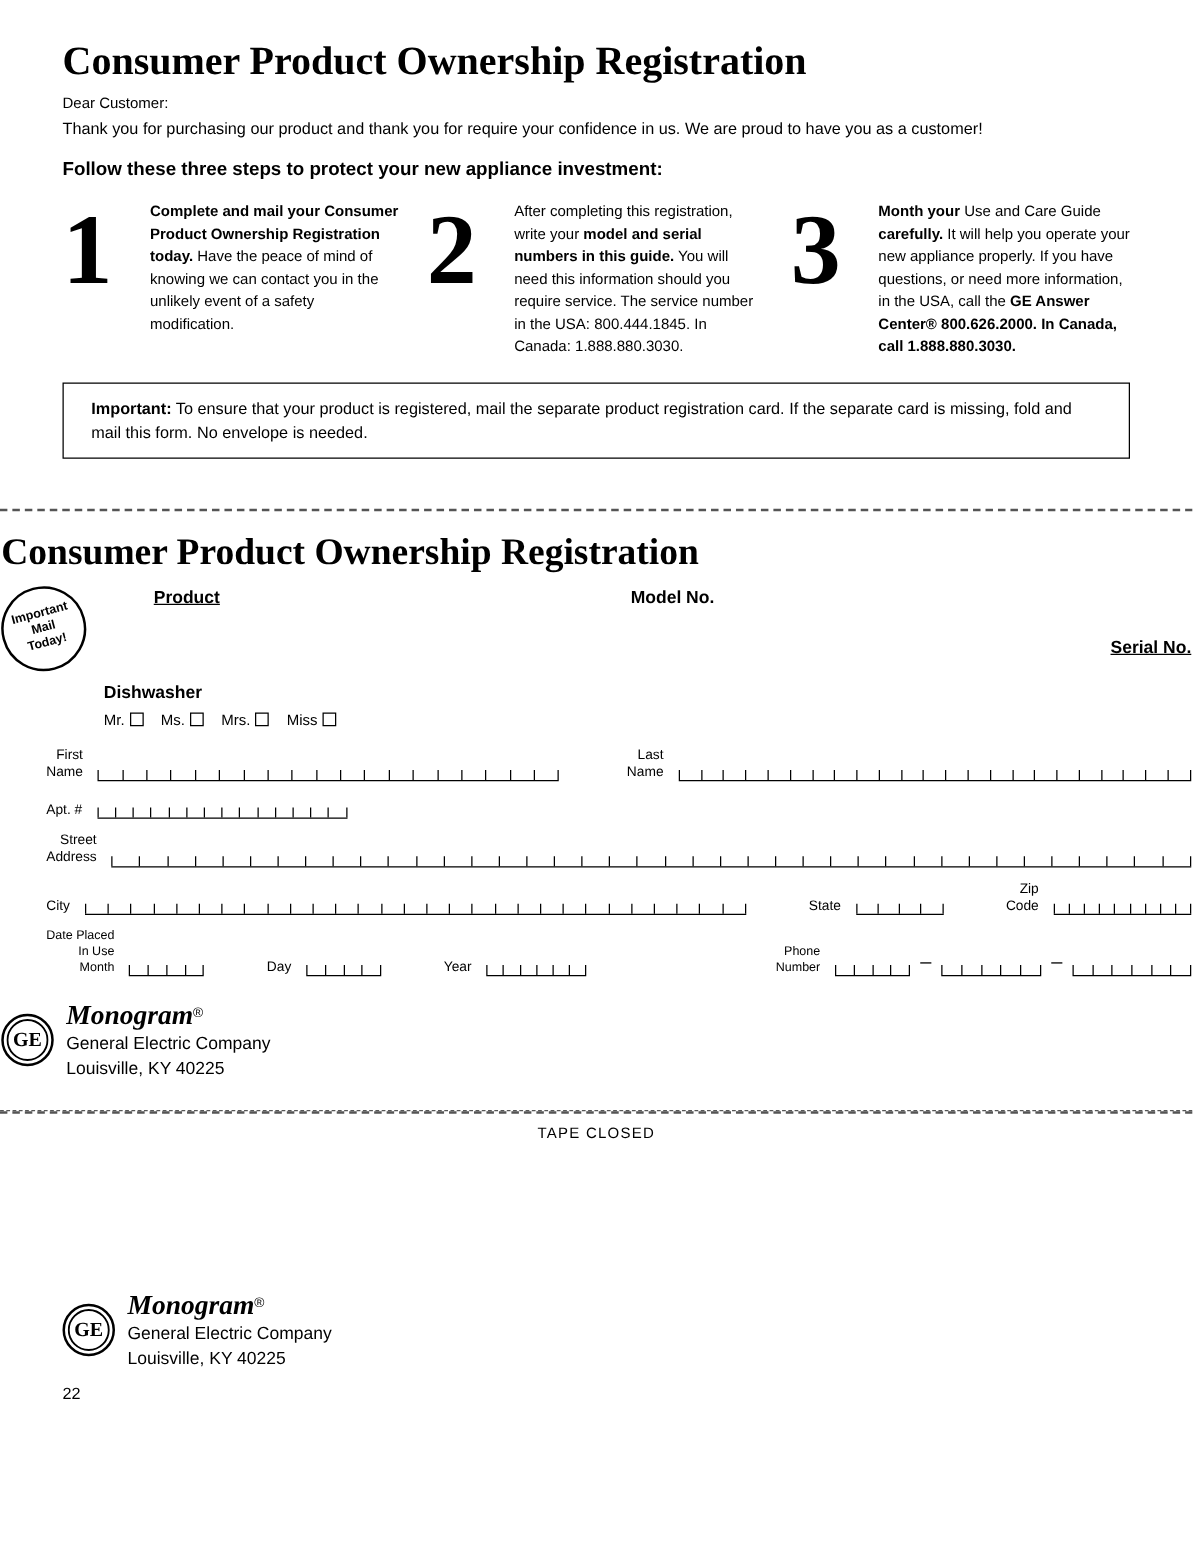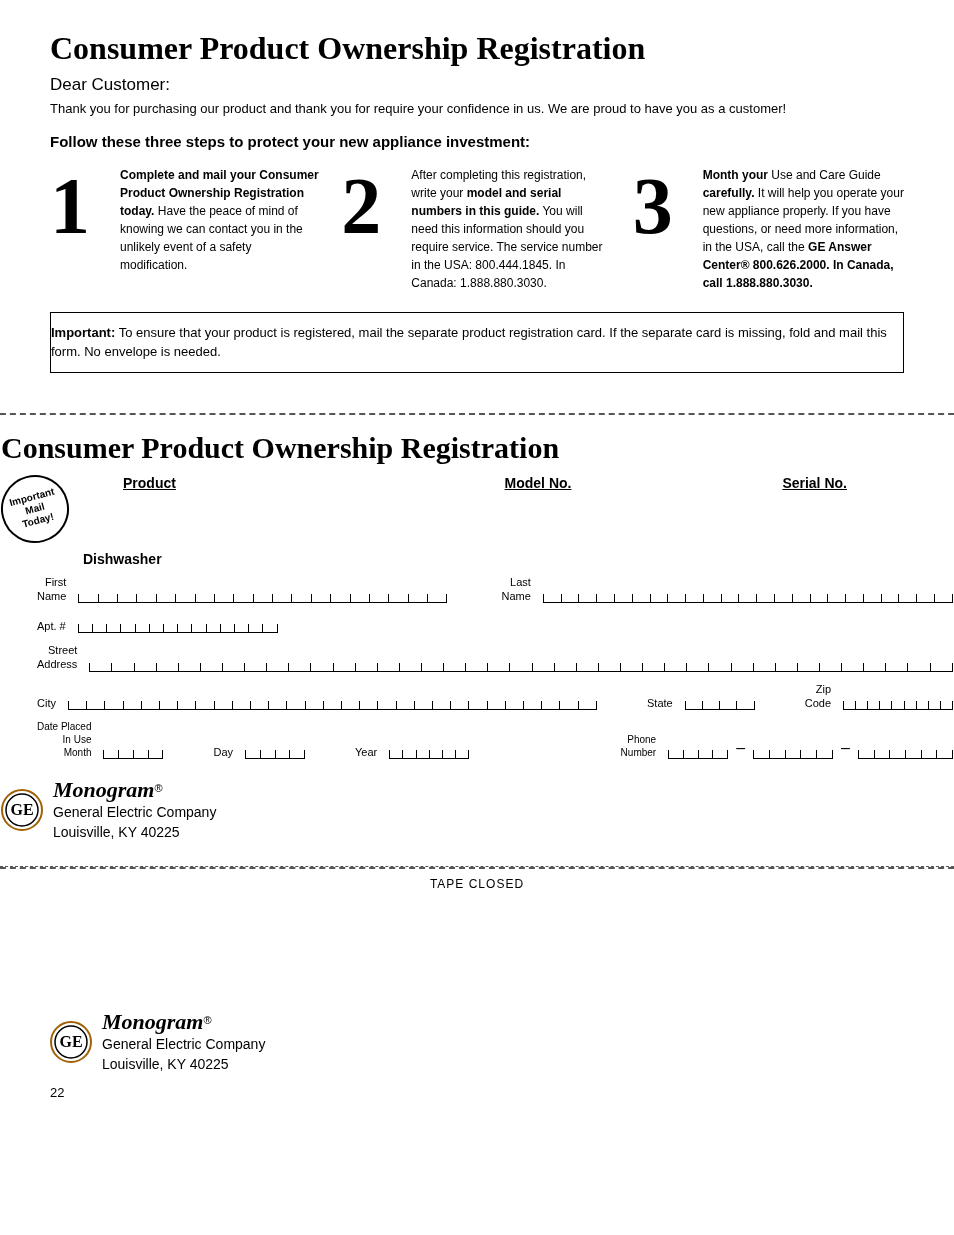--- a/index.html
+++ b/index.html
@@ -17,21 +17,21 @@
     }
 
     
     .main-title {
       font-size: 32px;
       font-weight: 900;
       font-family: 'Times New Roman', Times, serif;
       margin-bottom: 8px;
     }
     .dear-customer {
-      font-size: 17px;
+      font-size: 12px;
       margin-bottom: 4px;
     }
     .thank-you {
       font-size: 13px;
       margin-bottom: 14px;
       line-height: 1.5;
     }
     .follow-steps {
       font-size: 15px;
       font-weight: 800;
@@ -62,21 +62,21 @@
       font-size: 12px;
       line-height: 1.5;
     }
     .step-text strong {
       font-weight: 800;
     }
 
     
     .important-note {
       border: 1.5px solid #000;
-      padding: 10px 0;
+      padding: 10px 22px;
       font-size: 13px;
       margin-bottom: 20px;
       line-height: 1.5;
     }
     .important-note b {
       font-weight: 900;
     }
 
     
     .dashed-sep {
@@ -128,29 +128,29 @@
       flex: 1.2;
       font-size: 14px;
       font-weight: 900;
       text-decoration: underline;
       margin-left: 40px;
     }
     .col-model {
       flex: 1.2;
       font-size: 14px;
       font-weight: 900;
-      text-decoration: underline;
       text-align: center;
     }
     .col-serial {
       flex: 1.2;
       font-size: 14px;
       font-weight: 900;
       text-decoration: underline;
-      text-align: center;
+      text-align: right;
+      margin-top: 40px;
     }
     .product-type {
       font-size: 14px;
       font-weight: 900;
       margin-left: 82px;
       margin-bottom: 8px;
     }
     .salutation-row {
       display: flex;
       gap: 14px;
@@ -201,21 +201,21 @@
       display: flex;
       align-items: center;
       gap: 10px;
       margin-top: 18px;
       margin-bottom: 4px;
     }
     .ge-circle {
       width: 42px;
       height: 42px;
       border-radius: 50%;
-      border: 2px solid #a16207;
+      border: 2px solid #000000;
       display: flex;
       align-items: center;
       justify-content: center;
       font-size: 16px;
       font-weight: 900;
       font-family: 'Times New Roman', Times, serif;
       flex-shrink: 0;
     }
     .monogram-text {
       font-size: 22px;
@@ -326,20 +326,38 @@
     <div class="imp-stamp">
       <span>Important<br>Mail<br>Today!</span>
     </div>
     <div class="col-product">Product</div>
     <div class="col-model">Model No.</div>
     <div class="col-serial">Serial No.</div>
   </div>
 
   <div class="product-type">Dishwasher</div>
 
+  <div class="salutation-row">
+    <div class="checkbox-item">
+      <span>Mr.</span> 
+        <span class="cb"></span>
+    </div>
+    <div class="checkbox-item">
+      <span>Ms.</span> 
+        <span class="cb"></span>
+    </div>
+    <div class="checkbox-item">
+      <span>Mrs.</span> 
+        <span class="cb"></span>
+    </div>
+    <div class="checkbox-item">
+      <span>Miss</span> 
+        <span class="cb"></span>
+    </div>
+  </div>
 
   <div class="form-row">
     <span class="field-label">First<br>Name</span>
     <div class="tick-input" style="flex:1.8">
       <div class="tick-marks">
         <div class="tick"></div>
           <div class="tick"></div>
         <div class="tick"></div>
           <div class="tick"></div>
         <div class="tick"></div>

